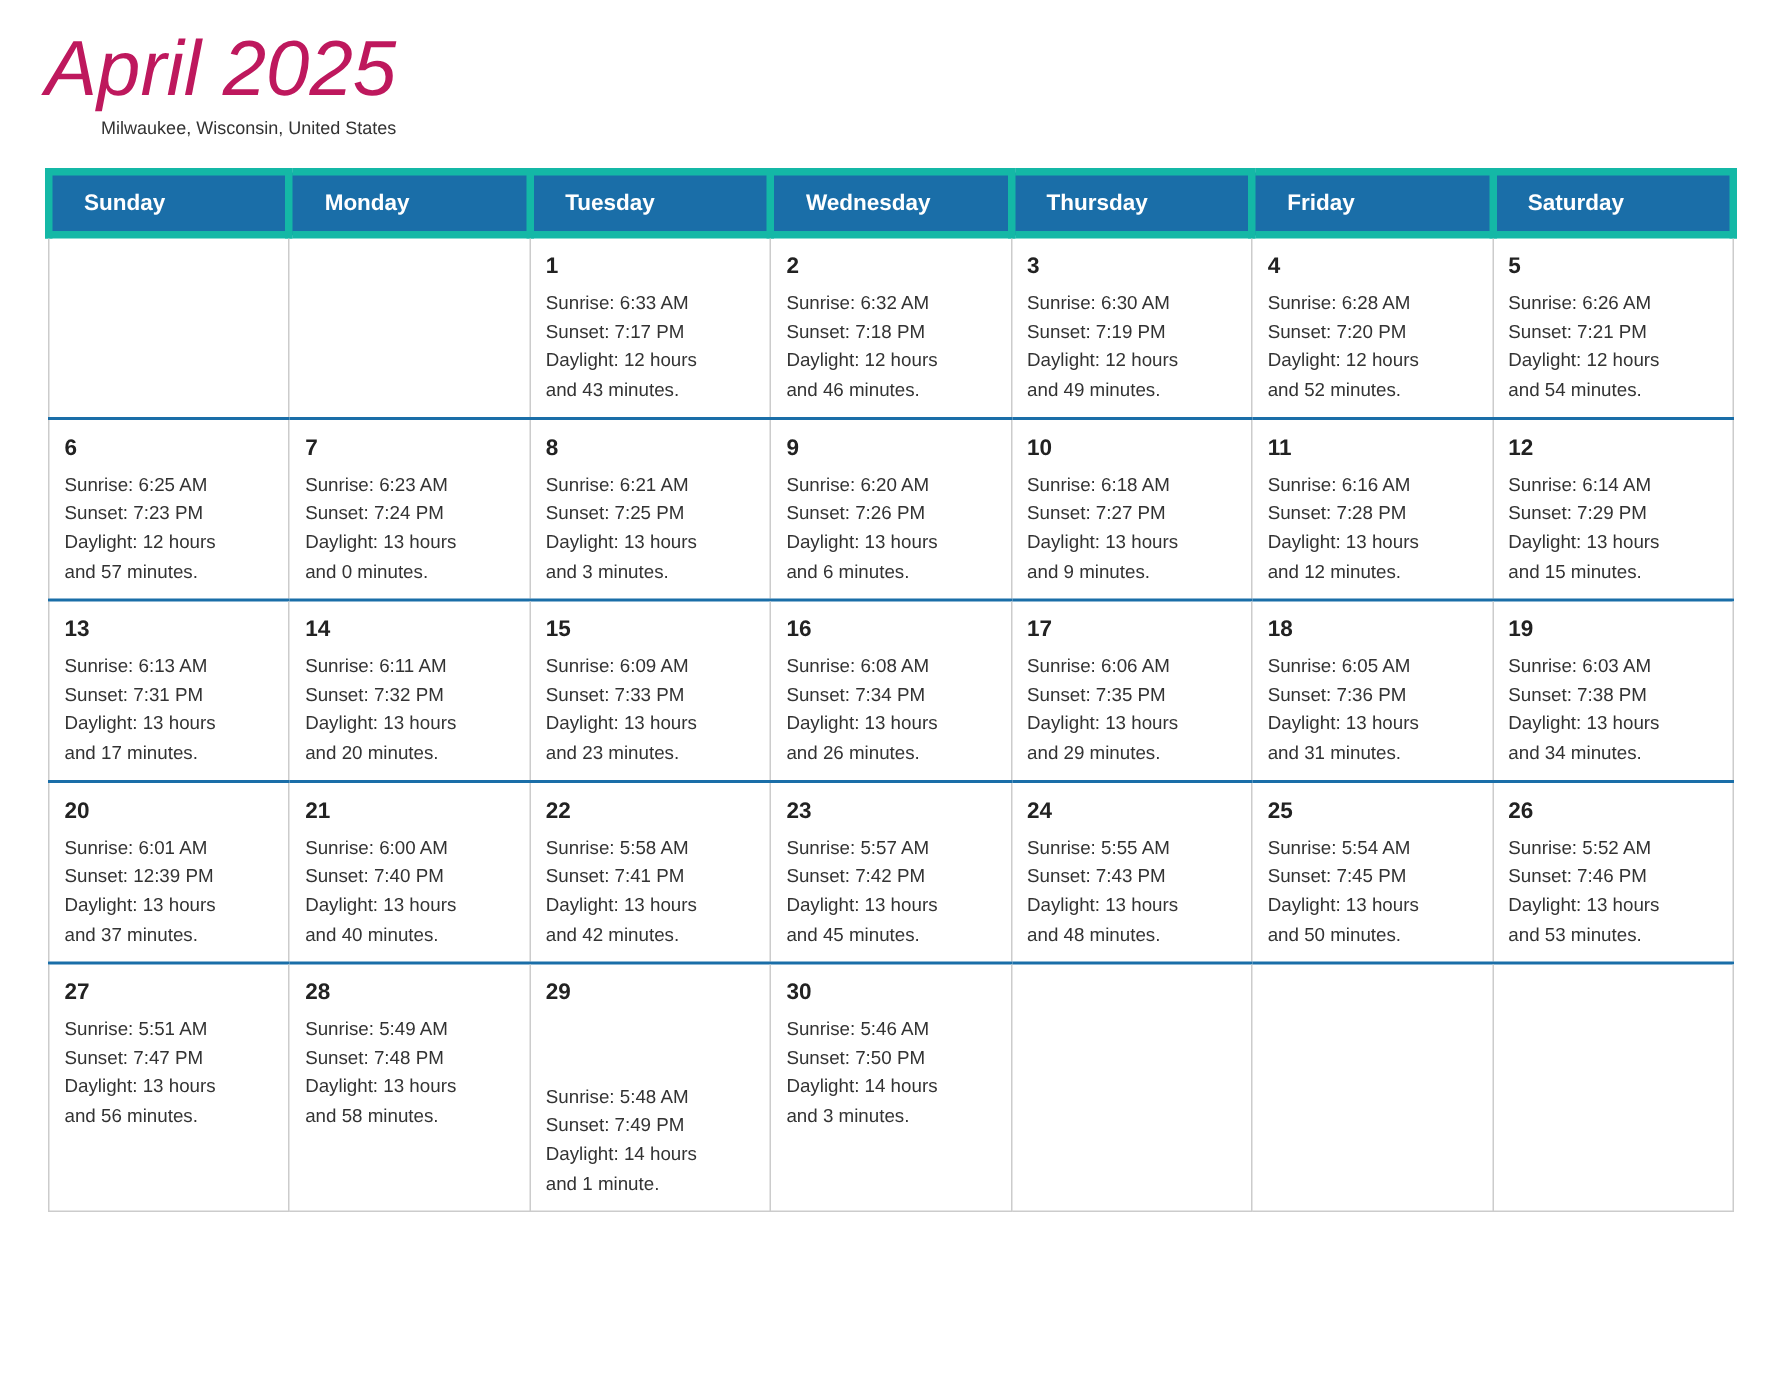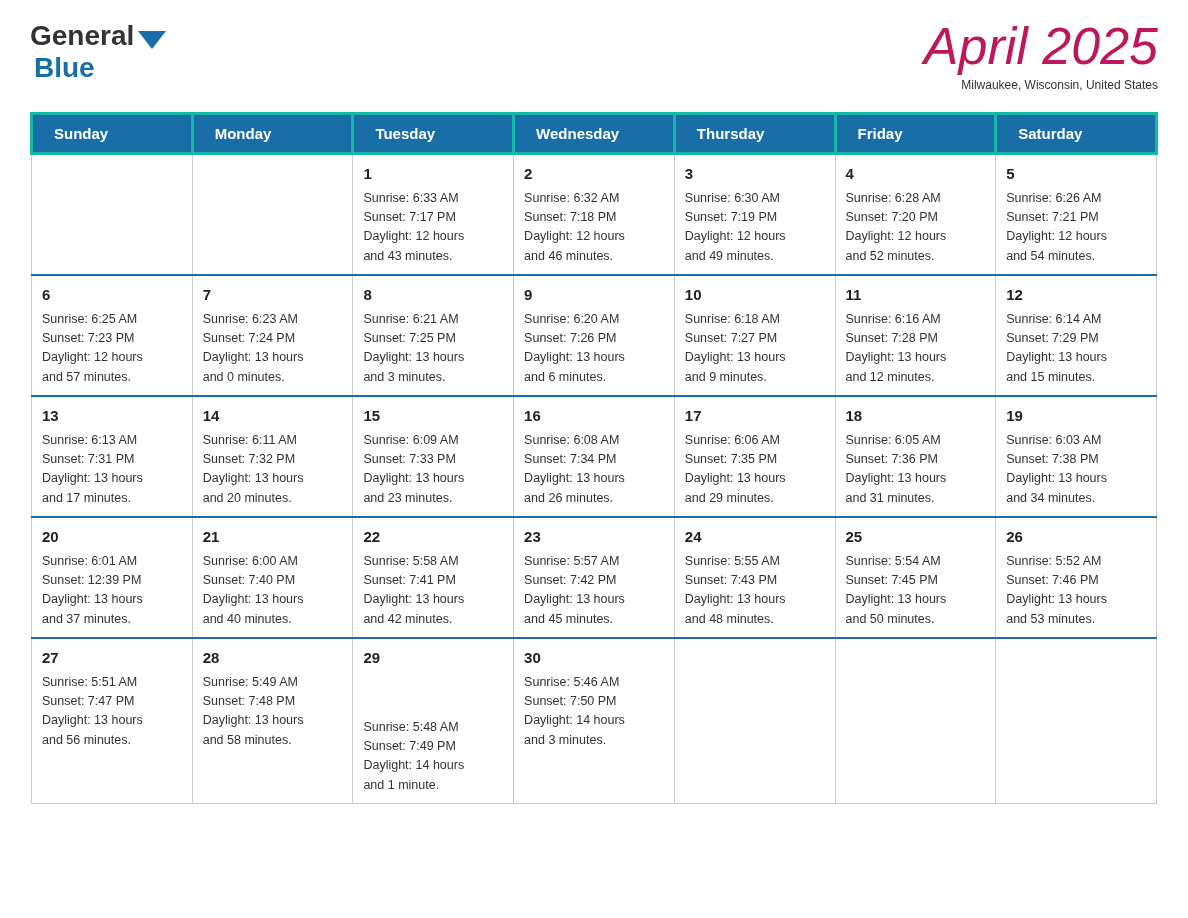--- a/index.html
+++ b/index.html
@@ -65,21 +65,21 @@
       border-collapse: collapse;
       border: 1px solid #ccc;
     }
     .calendar th {
       background-color: #1a6ea8;
       color: #fff;
       font-size: 15px;
       font-weight: bold;
       padding: 10px 21px;
       text-align: left;
-      border: 3px solid #14b8a6;
+      border: 5px solid #14b8a6;
     }
     .calendar td {
       border: 1px solid #ccc;
       vertical-align: top;
       padding: 8px 10px;
       width: 14.28%;
       min-height: 90px;
       font-size: 13px;
       color: #222;
       line-height: 1.5;
@@ -100,27 +100,20 @@
       line-height: 1.55;
     }
     .week-row td {
       border-top: 2px solid #1a6ea8;
     }
   </style>
 </head>
 <body>
 
 <div class="header">
-  <div class="logo">
-    <div class="logo-top">
-      <span class="logo-general">General</span>
-      <div class="logo-arrow"></div>
-    </div>
-    <span class="logo-blue">Blue</span>
-  </div>
   <div class="title-section">
     <div class="month-title">April 2025</div>
     <div class="location">Milwaukee, Wisconsin, United States</div>
   </div>
 </div>
 
 <table class="calendar">
   <thead>
     <tr>
     <th>Sunday</th>

